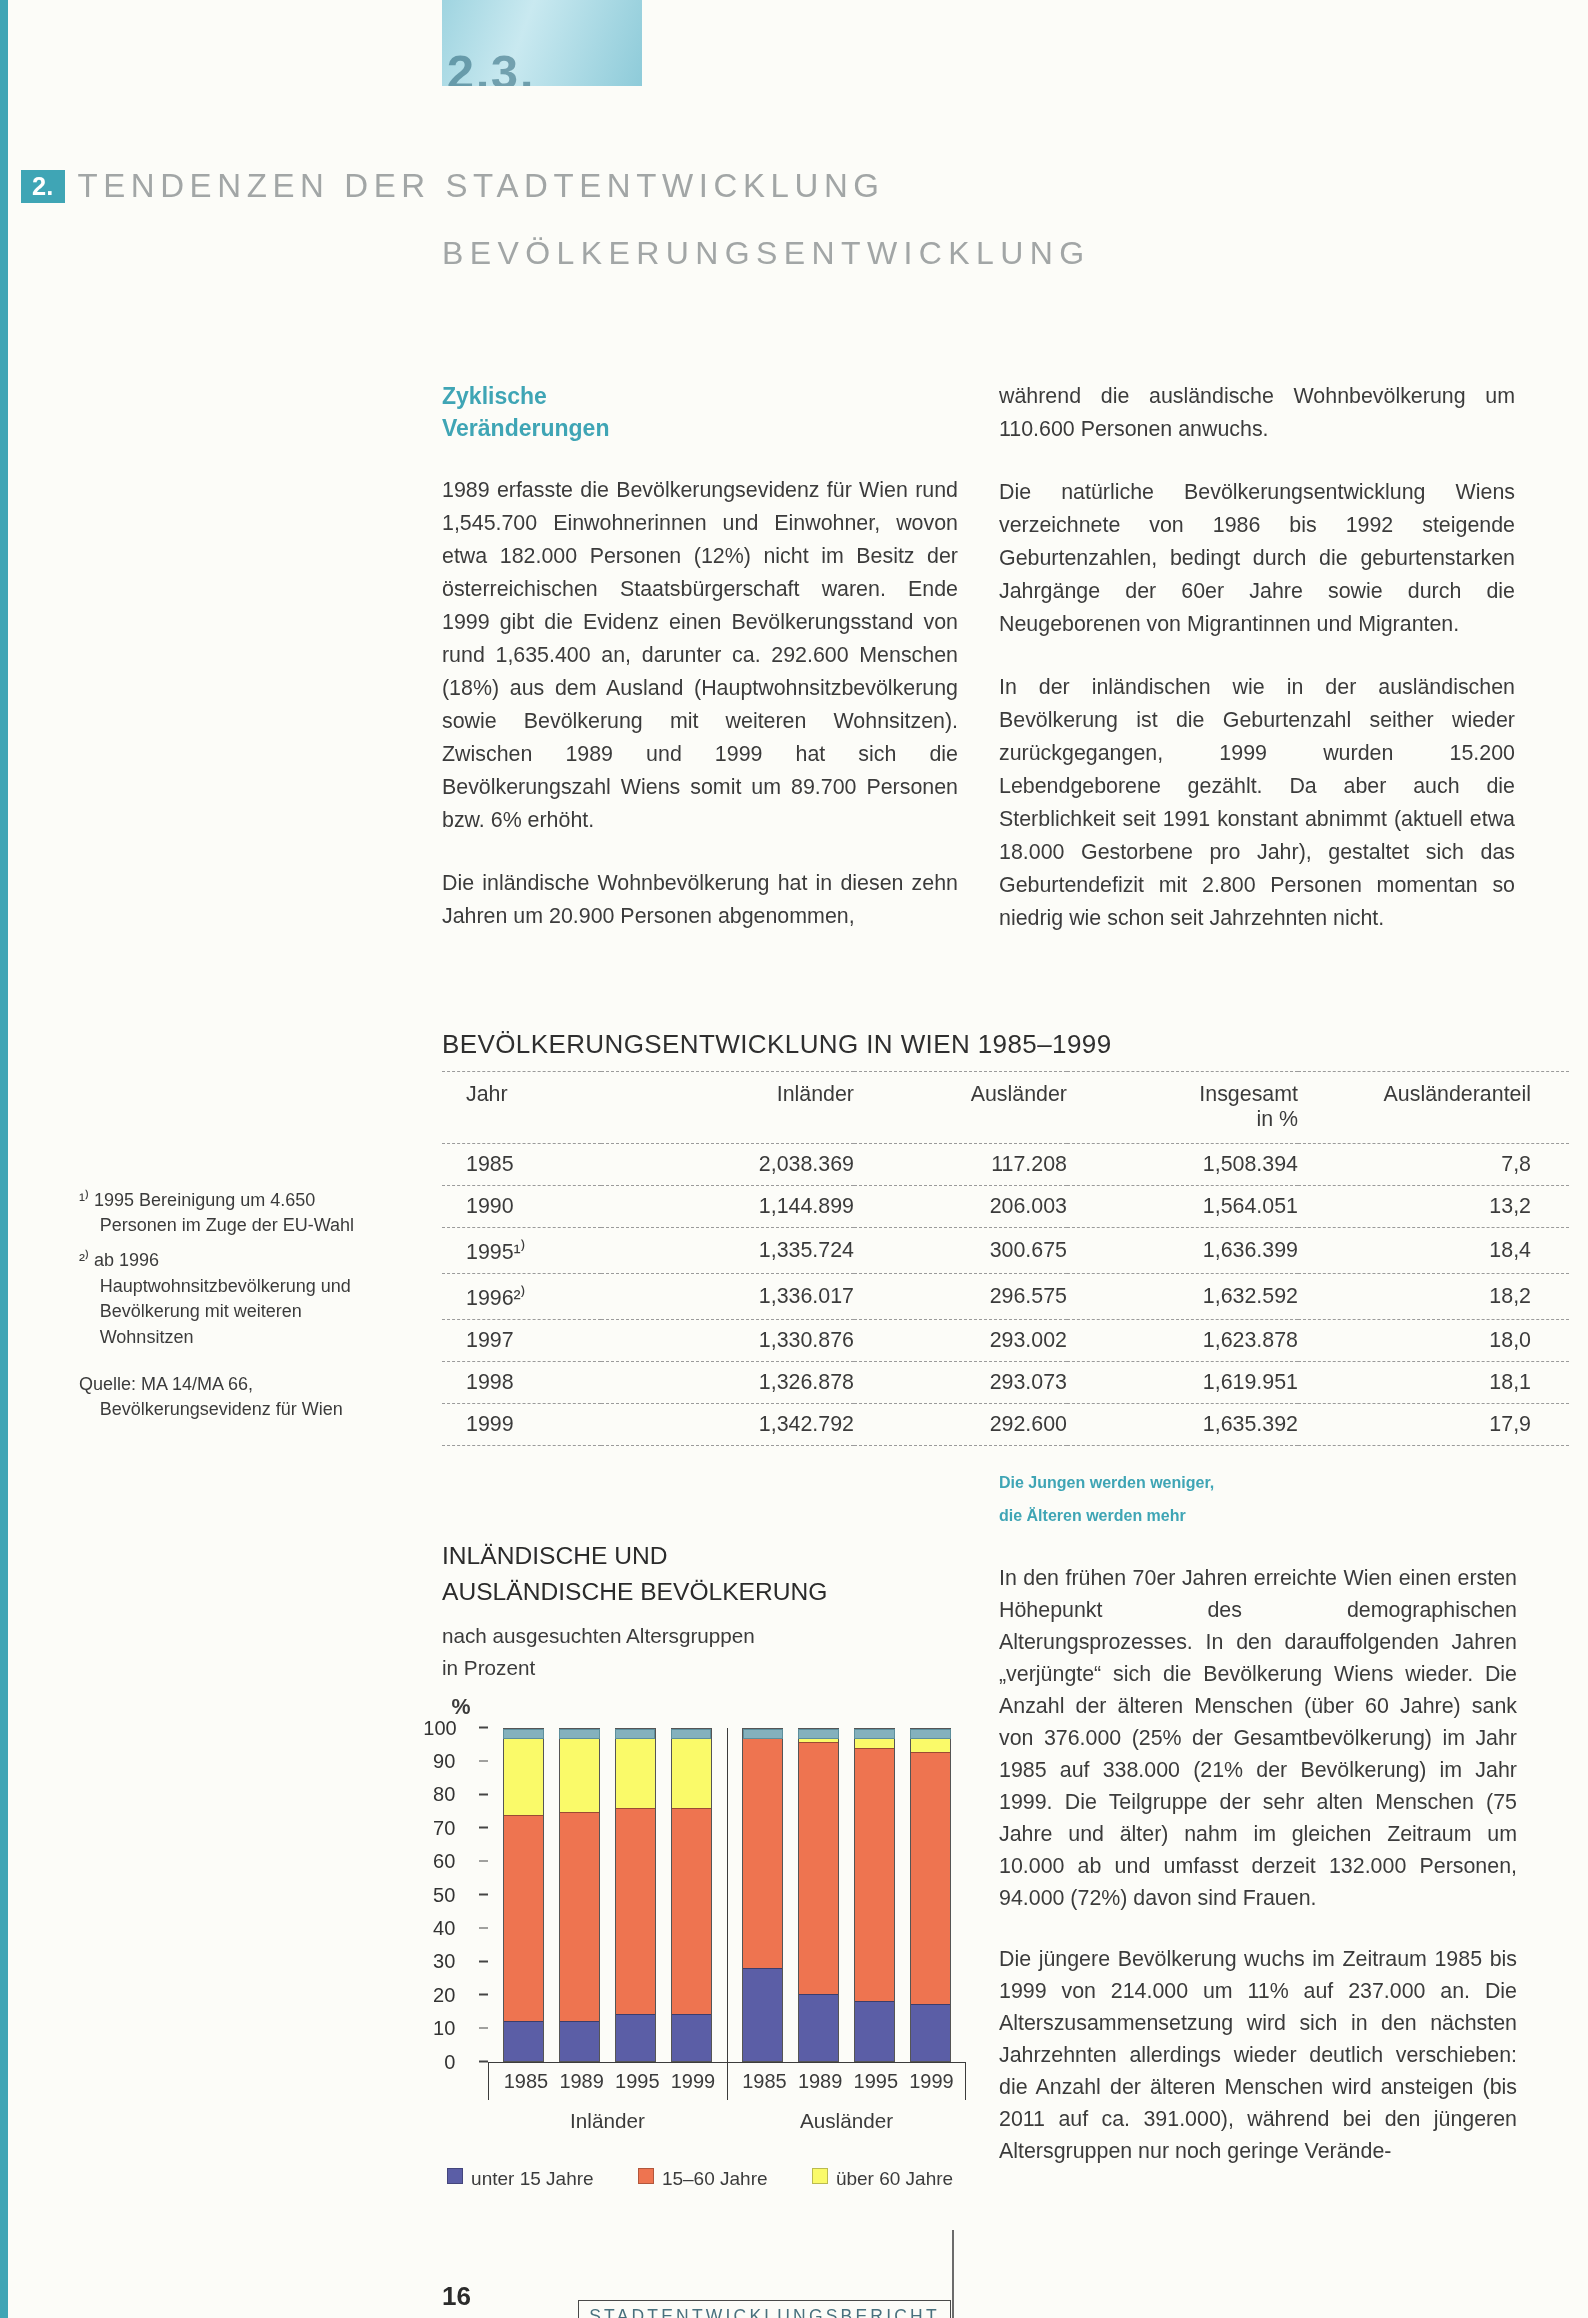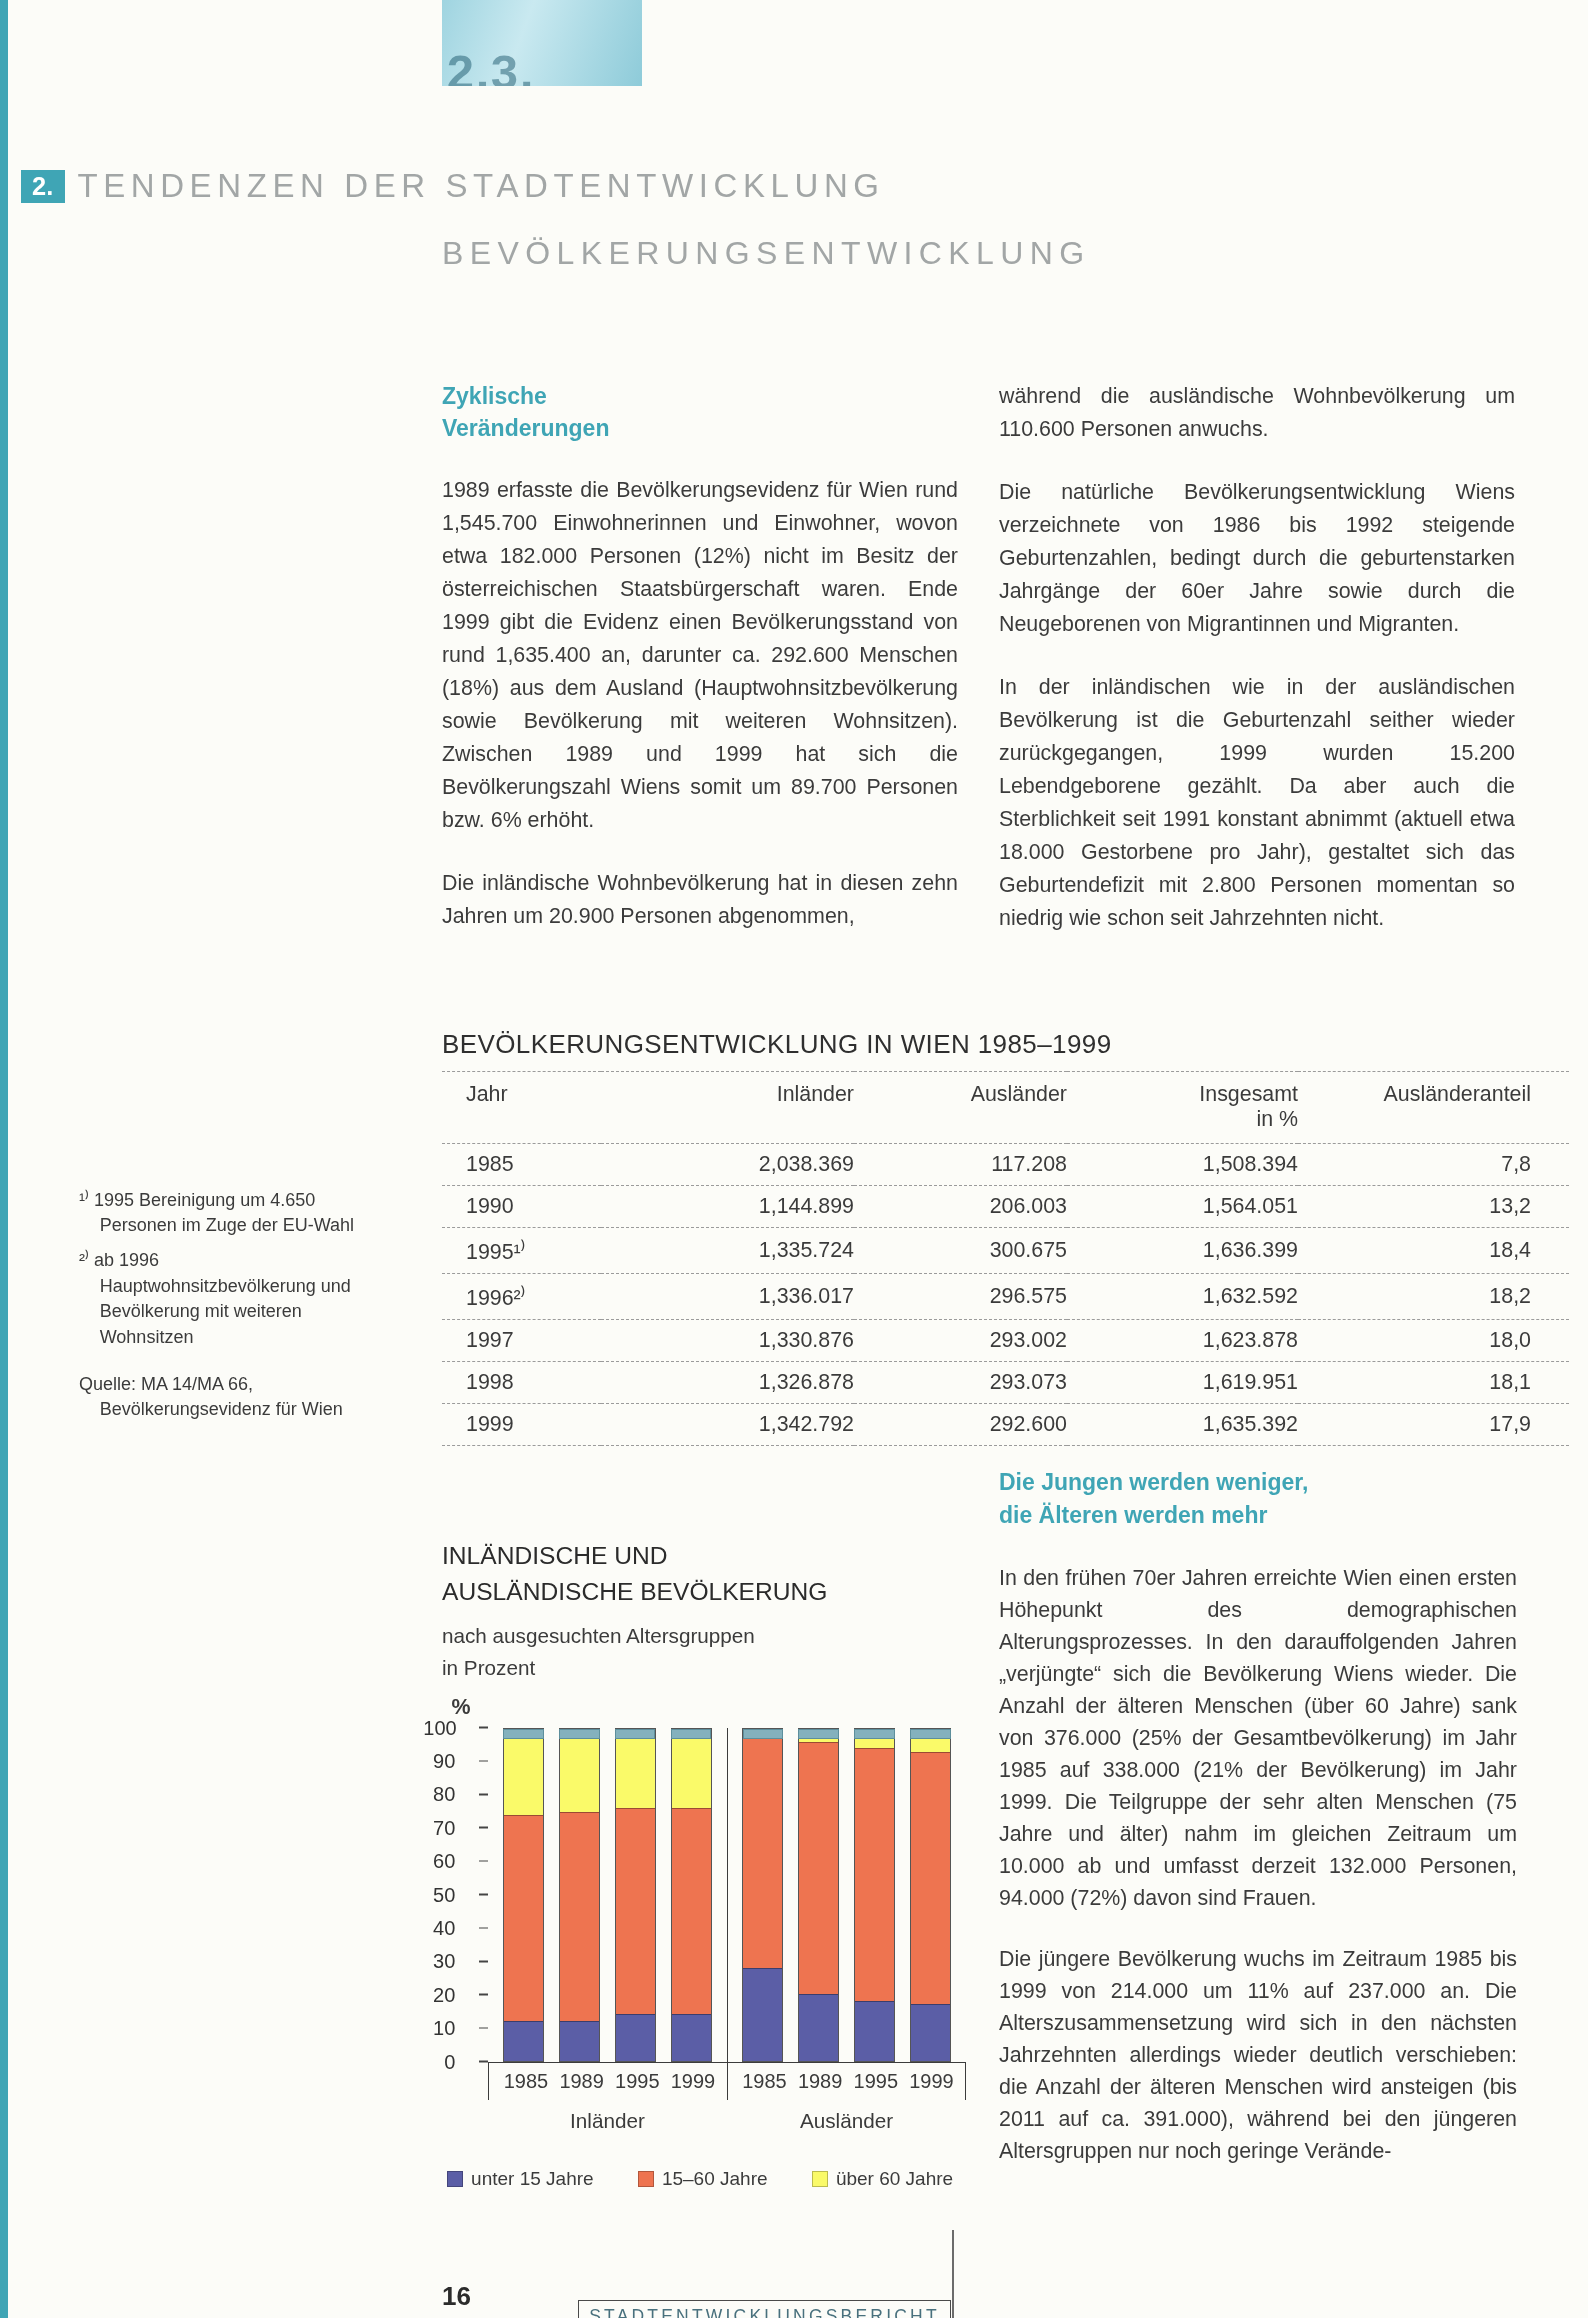--- a/index.html
+++ b/index.html
@@ -76,27 +76,27 @@
   }
   .seg { width:100%; border-top:0.8px solid rgba(0,0,0,0.35); box-sizing:border-box; }
   .cap { position:absolute; top:0; left:-0.8px; right:-0.8px; height:8.7px; background:#84b1bd; border:0.8px solid #5d8f9c; }
   .xrow { display:flex; margin-left:46px; height:37px; }
   .xhalf { flex:1; display:flex; justify-content:space-evenly; align-items:center; border-right:1.6px solid #3c3c3c; }
   .xhalf:first-child { border-left:1.6px solid #3c3c3c; }
   .xlab { width:41px; text-align:center; font-size:20px; }
   .grow { display:flex; margin-left:46px; }
   .ghalf { flex:1; text-align:center; font-size:20.7px; padding-top:9.5px; }
   .legend { display:flex; gap:44px; margin-top:35px; margin-left:4.8px; align-items:center; }
-  .legend-item { display:flex; align-items:center; }
+  .legend-item { display:flex; align-items:flex-start; }
   .swatch { width:14.3px; height:14.3px; display:inline-block; margin-right:8px; border:0.8px solid rgba(0,0,0,0.25); }
   .legend-label { font-size:19px; }
 
   
   .aging { position:absolute; left:999px; top:1466px; width:518px; }
-  .aging-heading { color:#3fa5b5; font-weight:bold; font-size:23px; line-height:33px; margin-bottom:30px; }
+  .aging-heading { color:#3fa5b5; font-weight:bold; font-size:16px; line-height:33px; margin-bottom:30px; }
   .aging .body-p { margin-bottom:29px; line-height:32px; }
 
   
   .page-number { position:absolute; left:442px; top:2281px; font-size:26px; font-weight:bold; color:#2b2b2b;text-align:center; }
   .footer-vline { position:absolute; left:952px; top:2230px; width:1.6px; height:88px; background:#6c6c6c; }
   .footer-box {
     position:absolute; left:578px; top:2300px; width:373px; height:48px;
     border:1.6px solid #4a4a4a; border-bottom:none; box-sizing:border-box; text-align:center;
   }
   .footer-box span { display:inline-block; margin-top:4.8px; font-size:17.5px; letter-spacing:3.2px; color:#48707d; }

